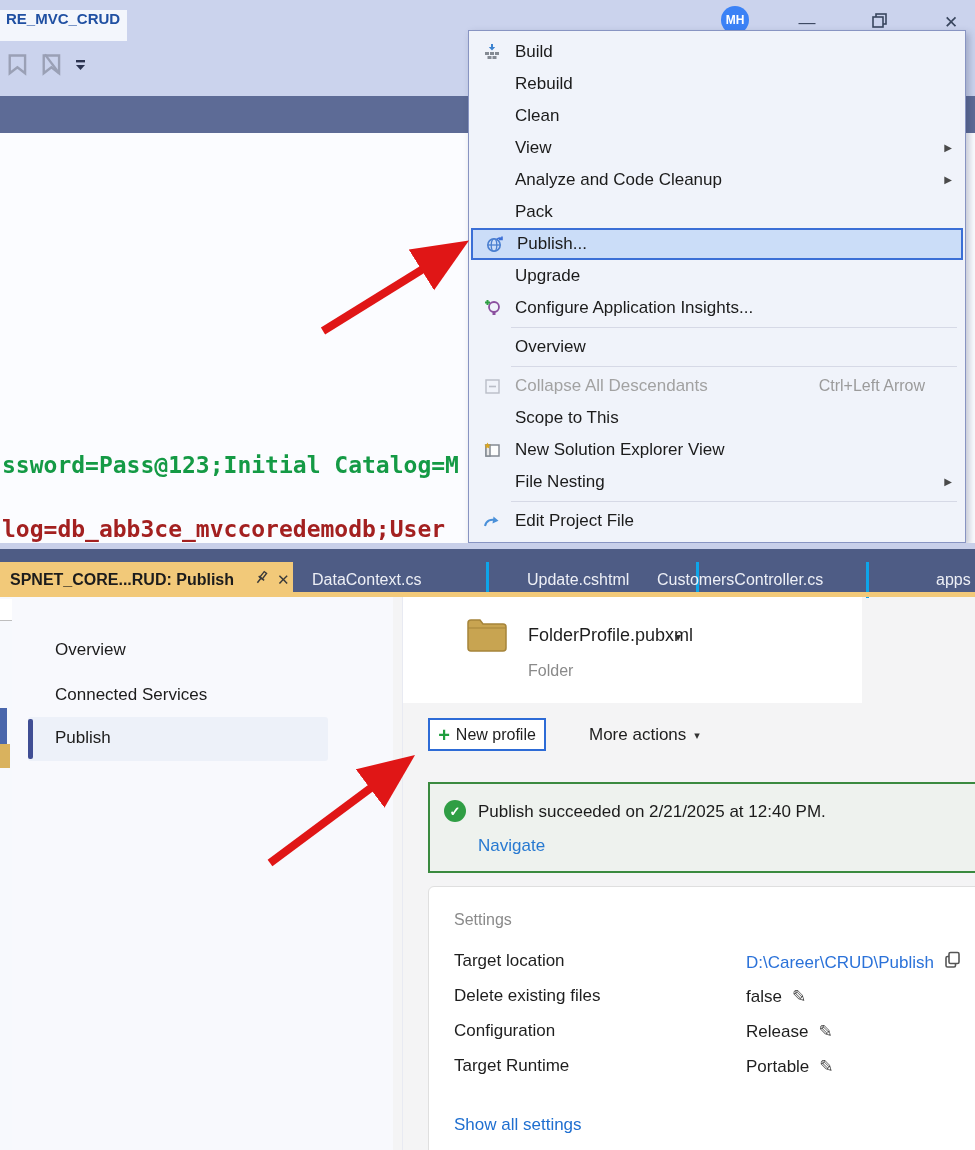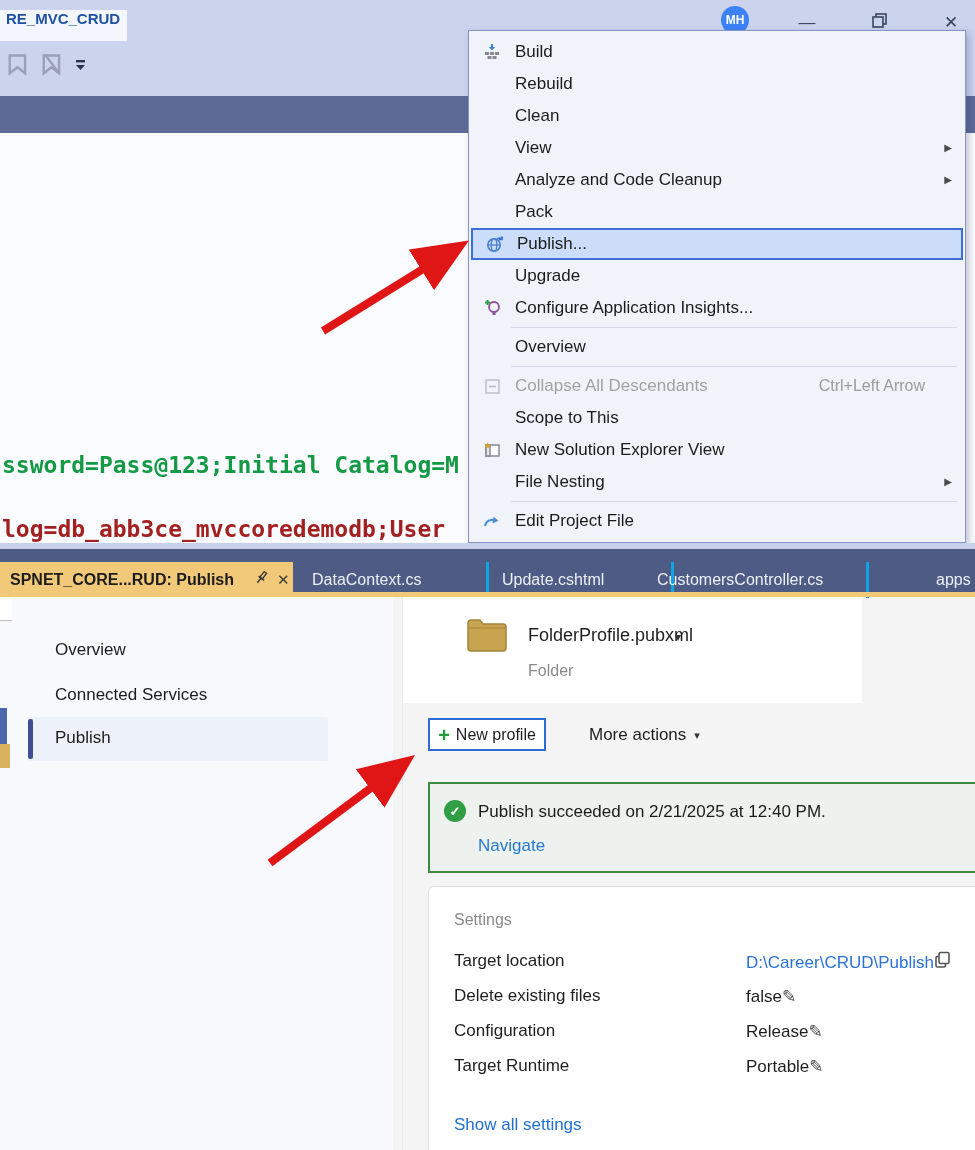--- a/index.html
+++ b/index.html
@@ -86,21 +86,21 @@
   .check-circle { left:14px; top:16px; width:22px; height:22px; border-radius:50%;
                   background:#2f9e44; color:#fff; font-size:13px; font-weight:bold;
                   display:flex; align-items:center; justify-content:center; }
   .banner-msg { left:48px; top:18px; font-size:17px; color:#1b1b1b; }
   .banner-link { left:48px; top:52px; font-size:17px; color:#2779d1; }
 
   .card { left:25px; top:183px; width:572px; height:290px; background:#fff;
           border:1px solid #dfdfdf; border-radius:6px; }
   .card-title { left:25px; top:24px; font-size:16px; color:#8a8a8a; }
   .srow-label { position:absolute; left:25px; font-size:17px; color:#1e1e1e; }
-  .srow-val { position:absolute; left:317px; font-size:17px; color:#1e1e1e; display:flex; align-items:center; }
+  .srow-val { position:absolute; left:317px; font-size:17px; color:#1e1e1e; display:flex; gap:10px; align-items:center; }
   .srow-val.link { color:#2b72d9; }
   .pencil { color:#444; font-size:17px; }
   .card-link { left:25px; top:228px; font-size:17px; color:#1f6fd0; }
 
   .r1 { top:64px; } .r2 { top:99px; } .r3 { top:134px; } .r4 { top:169px; }
 </style>
 </head>
 <body>
 
 <div id="screen">
@@ -266,21 +266,21 @@
                 <rect x="5.6" y="1" width="3" height="7" fill="none" stroke="#3a3a3a" stroke-width="1.4"></rect>
                 <path d="M4 8 h7 M7.1 8 v6" stroke="#3a3a3a" stroke-width="1.5"></path>
               </g>
             </svg>
         </span>
         <span class="t-close">✕</span>
       </div>
       <div class="tab" style="left:293px; width:196px; padding-left:19px;">
         <span>DataContext.cs</span>
       </div>
-      <div class="tab" style="left:491px; width:183px; padding-left:11px;">
+      <div class="tab" style="left:516px; width:183px; padding-left:11px;">
         <span>Update.cshtml</span>
       </div>
       <div class="tab" style="left:644px; width:225px; padding-left:13px;">
         <span>CustomersController.cs</span>
       </div>
       <div class="tab" style="left:897px; width:78px; padding-left:39px; border-right:none;">
         <span>apps</span>
       </div>
     </div>
     <div class="abs yellow-strip"></div>

